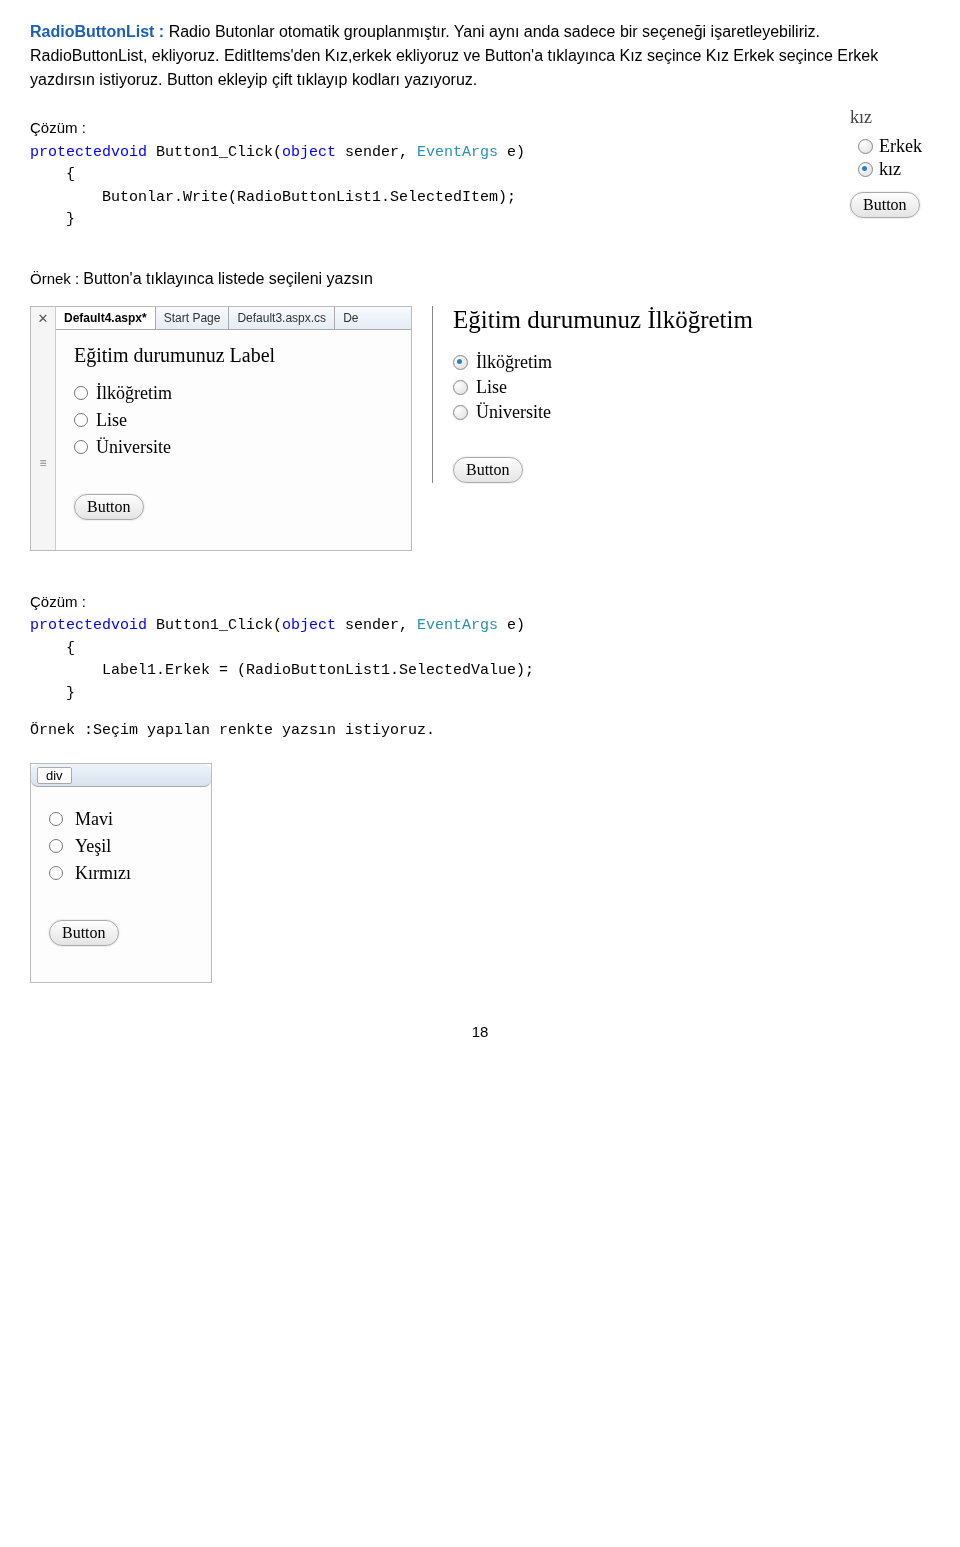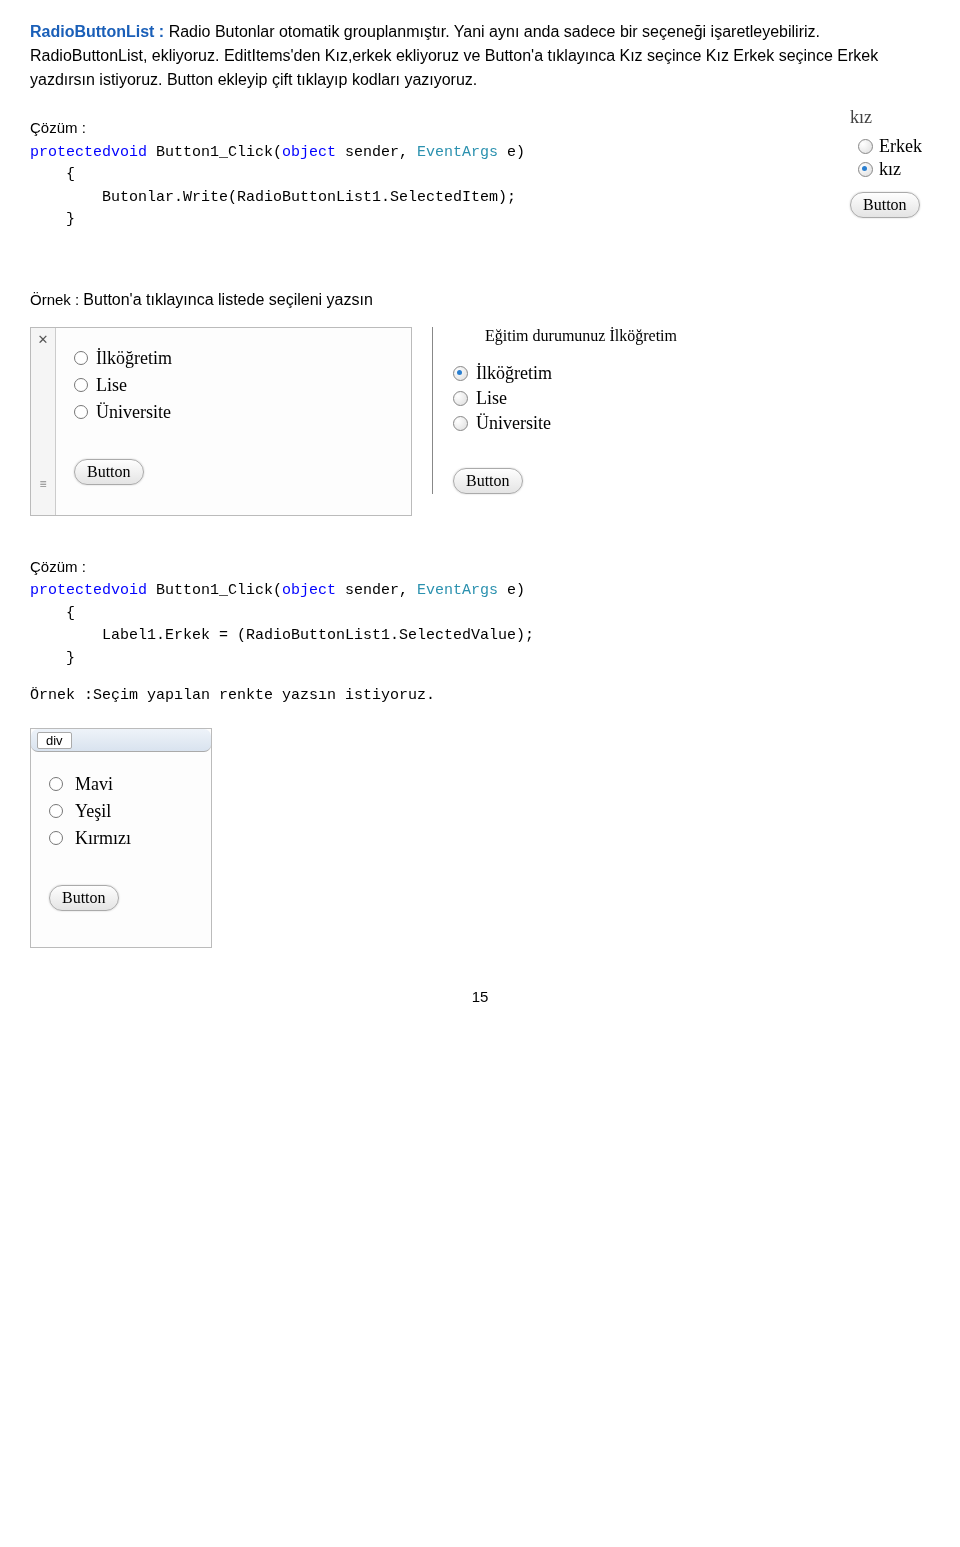--- a/index.html
+++ b/index.html
@@ -159,23 +159,22 @@
     border-radius: 50%;
     background: #fff;
     display: inline-block;
   }
   .right-panel {
     border-left: 1px solid #888;
     padding-left: 20px;
     font-family: "Times New Roman", serif;
   }
   .right-panel .hdr {
-    font-size: 16px;
+    font-size: 25px;
     margin-bottom: 18px;
-    margin-left: 32px;
   }
   .right-panel .radio-row { margin: 4px 0; font-size: 18px; display:flex; align-items:center; gap:8px; }
   .bottom-panel {
     border: 1px solid #bbb;
     background: #fdfdfd;
     width: 180px;
     margin-top: 20px;
     padding: 0 0 20px 0;
   }
   .bp-top {
@@ -224,33 +223,40 @@
       <span>Erkek</span>
     </div>
     <div class="radio-row">
       <span class="radio sel"></span>
       <span>kız</span>
     </div>
     <div class="btn">Button</div>
   </div>
 </div>
 
-<div class="para" style="margin-top:41px;">
+<div class="para" style="margin-top:20px;">
   <span style="font-size:15px;">Örnek : </span><span>Button'a tıklayınca listede seçileni yazsın</span>
 </div>
 
 <div class="example-row">
   <div class="vs-panel">
     <div class="vs-left">
       <div class="vs-gutter">
         <span class="xicon">✕</span>
         <span class="bar-icon">≡</span>
       </div>
       <div class="vs-content">
+        <div class="vs-tabs">
+          <div class="vs-tab active">Default4.aspx*</div>
+          <div class="vs-tab">Start Page</div>
+          <div class="vs-tab">Default3.aspx.cs</div>
+          <div class="vs-tab last">De</div>
+        </div>
         <div class="vs-body">
+          <div class="caption">Eğitim durumunuz Label</div>
           <div class="row">
               <span class="vs-radio"></span>
               <span>İlköğretim</span>
             </div>
           <div class="row">
               <span class="vs-radio"></span>
               <span>Lise</span>
             </div>
           <div class="row">
               <span class="vs-radio"></span>
@@ -302,13 +308,13 @@
         <span>Yeşil</span>
       </div>
     <div class="row">
         <span class="vs-radio"></span>
         <span>Kırmızı</span>
       </div>
     <div class="btn" style="margin-top:30px;">Button</div>
   </div>
 </div>
 
-<div class="pagenum">15</div>
+<div class="pagenum">18</div>
 
 </body></html>

